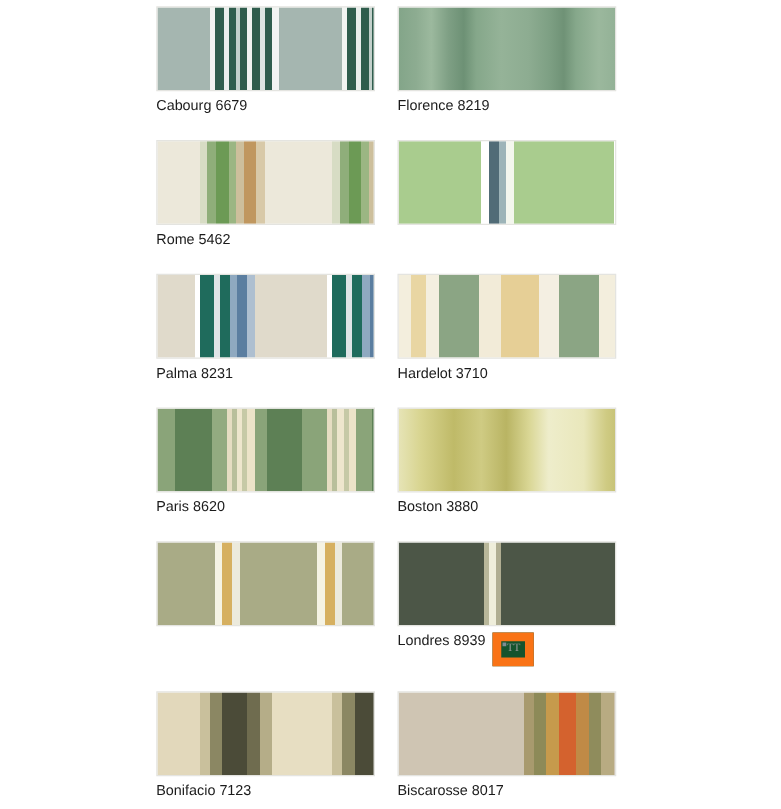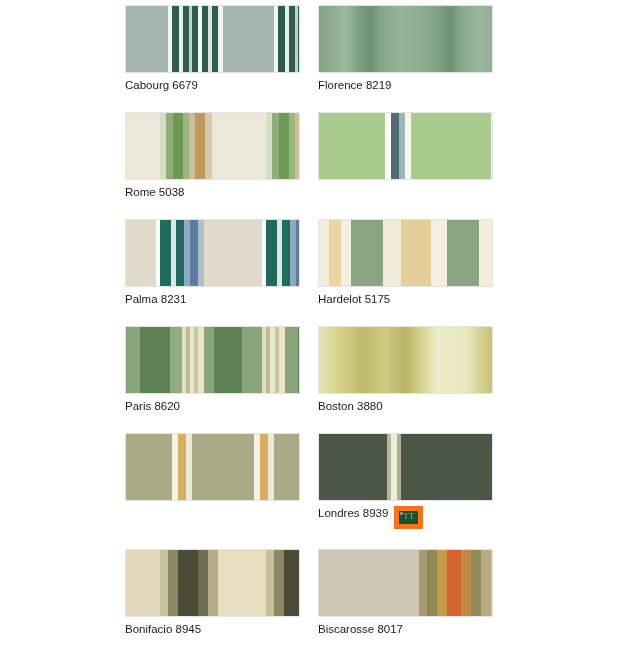--- a/index.html
+++ b/index.html
@@ -47,21 +47,21 @@
     line-height: 14px;
     padding-top: 5px;
     white-space: nowrap;
     display: flex;
     gap: 6px;
   }
   .badge-box {
     display: inline-block;
     width: 19px;
     height: 13px;
-    border: 5px solid #f97316;
+    border: 7px solid #f97316;
     background: #14532d;
     position: relative;
     vertical-align: middle;
     flex: 0 0 auto;
   }
   .badge-box .glyph {
     position: absolute;
     left: 0; right: 0; top: -1px;
     text-align: center;
     font-size: 9px;
@@ -94,39 +94,39 @@
         <div class="caption">
           <span>Florence 8219</span>
         </div>
       </div>
     </div>
 
     <div class="row">
       <div class="cell">
         <div class="swatch" style="background-image: linear-gradient(90deg, rgb(236, 232, 218) 0px, rgb(236, 232, 218) 34px, rgb(215, 220, 196) 34px, rgb(215, 220, 196) 40px, rgb(143, 174, 122) 40px, rgb(143, 174, 122) 47px, rgb(108, 154, 85) 47px, rgb(108, 154, 85) 57px, rgb(155, 182, 131) 57px, rgb(155, 182, 131) 63px, rgb(205, 191, 156) 63px, rgb(205, 191, 156) 69px, rgb(192, 151, 95) 69px, rgb(192, 151, 95) 79px, rgb(216, 201, 168) 79px, rgb(216, 201, 168) 86px, rgb(236, 232, 218) 86px, rgb(236, 232, 218) 140px, rgb(215, 220, 196) 140px, rgb(215, 220, 196) 146px, rgb(143, 174, 122) 146px, rgb(143, 174, 122) 153px, rgb(108, 154, 85) 153px, rgb(108, 154, 85) 163px, rgb(155, 182, 131) 163px, rgb(155, 182, 131) 169px, rgb(205, 191, 156) 169px, rgb(205, 191, 156) 175px, rgb(192, 151, 95) 175px, rgb(192, 151, 95) 185px, rgb(216, 201, 168) 185px, rgb(216, 201, 168) 192px, rgb(236, 232, 218) 192px, rgb(236, 232, 218) 250px);"></div>
         <div class="caption">
-          <span>Rome 5038</span>
+          <span>Rome 5462</span>
         </div>
       </div>
       <div class="cell">
         <div class="swatch" style="background-image: linear-gradient(90deg, rgb(169, 204, 142) 0px, rgb(169, 204, 142) 66px, rgb(255, 255, 255) 66px, rgb(255, 255, 255) 72px, rgb(81, 108, 119) 72px, rgb(81, 108, 119) 80px, rgb(157, 180, 184) 80px, rgb(157, 180, 184) 86px, rgb(244, 247, 238) 86px, rgb(244, 247, 238) 92px, rgb(169, 204, 142) 92px, rgb(169, 204, 142) 172px, rgb(255, 255, 255) 172px, rgb(255, 255, 255) 178px, rgb(81, 108, 119) 178px, rgb(81, 108, 119) 186px, rgb(157, 180, 184) 186px, rgb(157, 180, 184) 192px, rgb(244, 247, 238) 192px, rgb(244, 247, 238) 198px, rgb(169, 204, 142) 198px, rgb(169, 204, 142) 250px);"></div>
       </div>
     </div>
 
     <div class="row">
       <div class="cell">
         <div class="swatch" style="background-image: linear-gradient(90deg, rgb(224, 218, 203) 0px, rgb(224, 218, 203) 30px, rgb(255, 255, 255) 30px, rgb(255, 255, 255) 34px, rgb(31, 107, 92) 34px, rgb(31, 107, 92) 45px, rgb(223, 228, 230) 45px, rgb(223, 228, 230) 50px, rgb(31, 107, 92) 50px, rgb(31, 107, 92) 58px, rgb(143, 169, 192) 58px, rgb(143, 169, 192) 64px, rgb(91, 126, 160) 64px, rgb(91, 126, 160) 72px, rgb(174, 191, 208) 72px, rgb(174, 191, 208) 78px, rgb(224, 218, 203) 78px, rgb(224, 218, 203) 136px, rgb(255, 255, 255) 136px, rgb(255, 255, 255) 140px, rgb(31, 107, 92) 140px, rgb(31, 107, 92) 151px, rgb(223, 228, 230) 151px, rgb(223, 228, 230) 156px, rgb(31, 107, 92) 156px, rgb(31, 107, 92) 164px, rgb(143, 169, 192) 164px, rgb(143, 169, 192) 170px, rgb(91, 126, 160) 170px, rgb(91, 126, 160) 178px, rgb(174, 191, 208) 178px, rgb(174, 191, 208) 184px, rgb(224, 218, 203) 184px, rgb(224, 218, 203) 250px);"></div>
         <div class="caption">
           <span>Palma 8231</span>
         </div>
       </div>
       <div class="cell">
         <div class="swatch" style="background-image: linear-gradient(90deg, rgb(243, 238, 221) 0px, rgb(243, 238, 221) 10px, rgb(233, 214, 163) 10px, rgb(233, 214, 163) 22px, rgb(244, 239, 224) 22px, rgb(244, 239, 224) 32px, rgb(139, 165, 132) 32px, rgb(139, 165, 132) 64px, rgb(242, 235, 216) 64px, rgb(242, 235, 216) 82px, rgb(230, 207, 150) 82px, rgb(230, 207, 150) 112px, rgb(244, 239, 226) 112px, rgb(244, 239, 226) 128px, rgb(139, 165, 132) 128px, rgb(139, 165, 132) 160px, rgb(243, 238, 221) 160px, rgb(243, 238, 221) 178px, rgb(233, 214, 163) 178px, rgb(233, 214, 163) 192px, rgb(244, 239, 224) 192px, rgb(244, 239, 224) 210px, rgb(139, 165, 132) 210px, rgb(139, 165, 132) 238px, rgb(243, 238, 221) 238px, rgb(243, 238, 221) 250px);"></div>
         <div class="caption">
-          <span>Hardelot 5175</span>
+          <span>Hardelot 3710</span>
         </div>
       </div>
     </div>
 
     <div class="row">
       <div class="cell">
         <div class="swatch" style="background-image: linear-gradient(90deg, rgb(138, 164, 121) 0px, rgb(138, 164, 121) 14px, rgb(93, 128, 85) 14px, rgb(93, 128, 85) 44px, rgb(147, 171, 128) 44px, rgb(147, 171, 128) 56px, rgb(230, 221, 194) 56px, rgb(230, 221, 194) 60px, rgb(185, 191, 155) 60px, rgb(185, 191, 155) 64px, rgb(238, 230, 205) 64px, rgb(238, 230, 205) 68px, rgb(198, 201, 166) 68px, rgb(198, 201, 166) 72px, rgb(236, 227, 200) 72px, rgb(236, 227, 200) 78px, rgb(138, 164, 121) 78px, rgb(138, 164, 121) 88px, rgb(93, 128, 85) 88px, rgb(93, 128, 85) 116px, rgb(138, 164, 121) 116px, rgb(138, 164, 121) 136px, rgb(230, 221, 194) 136px, rgb(230, 221, 194) 140px, rgb(185, 191, 155) 140px, rgb(185, 191, 155) 144px, rgb(238, 230, 205) 144px, rgb(238, 230, 205) 149px, rgb(198, 201, 166) 149px, rgb(198, 201, 166) 153px, rgb(236, 227, 200) 153px, rgb(236, 227, 200) 159px, rgb(138, 164, 121) 159px, rgb(138, 164, 121) 172px, rgb(93, 128, 85) 172px, rgb(93, 128, 85) 205px, rgb(138, 164, 121) 205px, rgb(138, 164, 121) 250px);"></div>
         <div class="caption">
           <span>Paris 8620</span>
         </div>
@@ -152,21 +152,21 @@
             <span class="glyph">TT</span>
           </span>
         </div>
       </div>
     </div>
 
     <div class="row">
       <div class="cell">
         <div class="swatch" style="background-image: linear-gradient(90deg, rgb(226, 216, 187) 0px, rgb(226, 216, 187) 34px, rgb(201, 192, 156) 34px, rgb(201, 192, 156) 42px, rgb(139, 135, 99) 42px, rgb(139, 135, 99) 52px, rgb(75, 75, 56) 52px, rgb(75, 75, 56) 72px, rgb(111, 108, 79) 72px, rgb(111, 108, 79) 82px, rgb(181, 173, 136) 82px, rgb(181, 173, 136) 92px, rgb(231, 222, 194) 92px, rgb(231, 222, 194) 140px, rgb(201, 192, 156) 140px, rgb(201, 192, 156) 148px, rgb(139, 135, 99) 148px, rgb(139, 135, 99) 158px, rgb(75, 75, 56) 158px, rgb(75, 75, 56) 178px, rgb(111, 108, 79) 178px, rgb(111, 108, 79) 188px, rgb(181, 173, 136) 188px, rgb(181, 173, 136) 198px, rgb(231, 222, 194) 198px, rgb(231, 222, 194) 250px);"></div>
         <div class="caption">
-          <span>Bonifacio 8945</span>
+          <span>Bonifacio 7123</span>
         </div>
       </div>
       <div class="cell">
         <div class="swatch" style="background-image: linear-gradient(90deg, rgb(207, 197, 179) 0px, rgb(207, 197, 179) 100px, rgb(168, 154, 110) 100px, rgb(168, 154, 110) 108px, rgb(141, 138, 88) 108px, rgb(141, 138, 88) 118px, rgb(198, 154, 76) 118px, rgb(198, 154, 76) 128px, rgb(212, 98, 46) 128px, rgb(212, 98, 46) 142px, rgb(192, 138, 70) 142px, rgb(192, 138, 70) 152px, rgb(143, 140, 92) 152px, rgb(143, 140, 92) 162px, rgb(184, 171, 130) 162px, rgb(184, 171, 130) 172px, rgb(207, 197, 179) 172px, rgb(207, 197, 179) 250px);"></div>
         <div class="caption">
           <span>Biscarosse 8017</span>
         </div>
       </div>
     </div>
 

